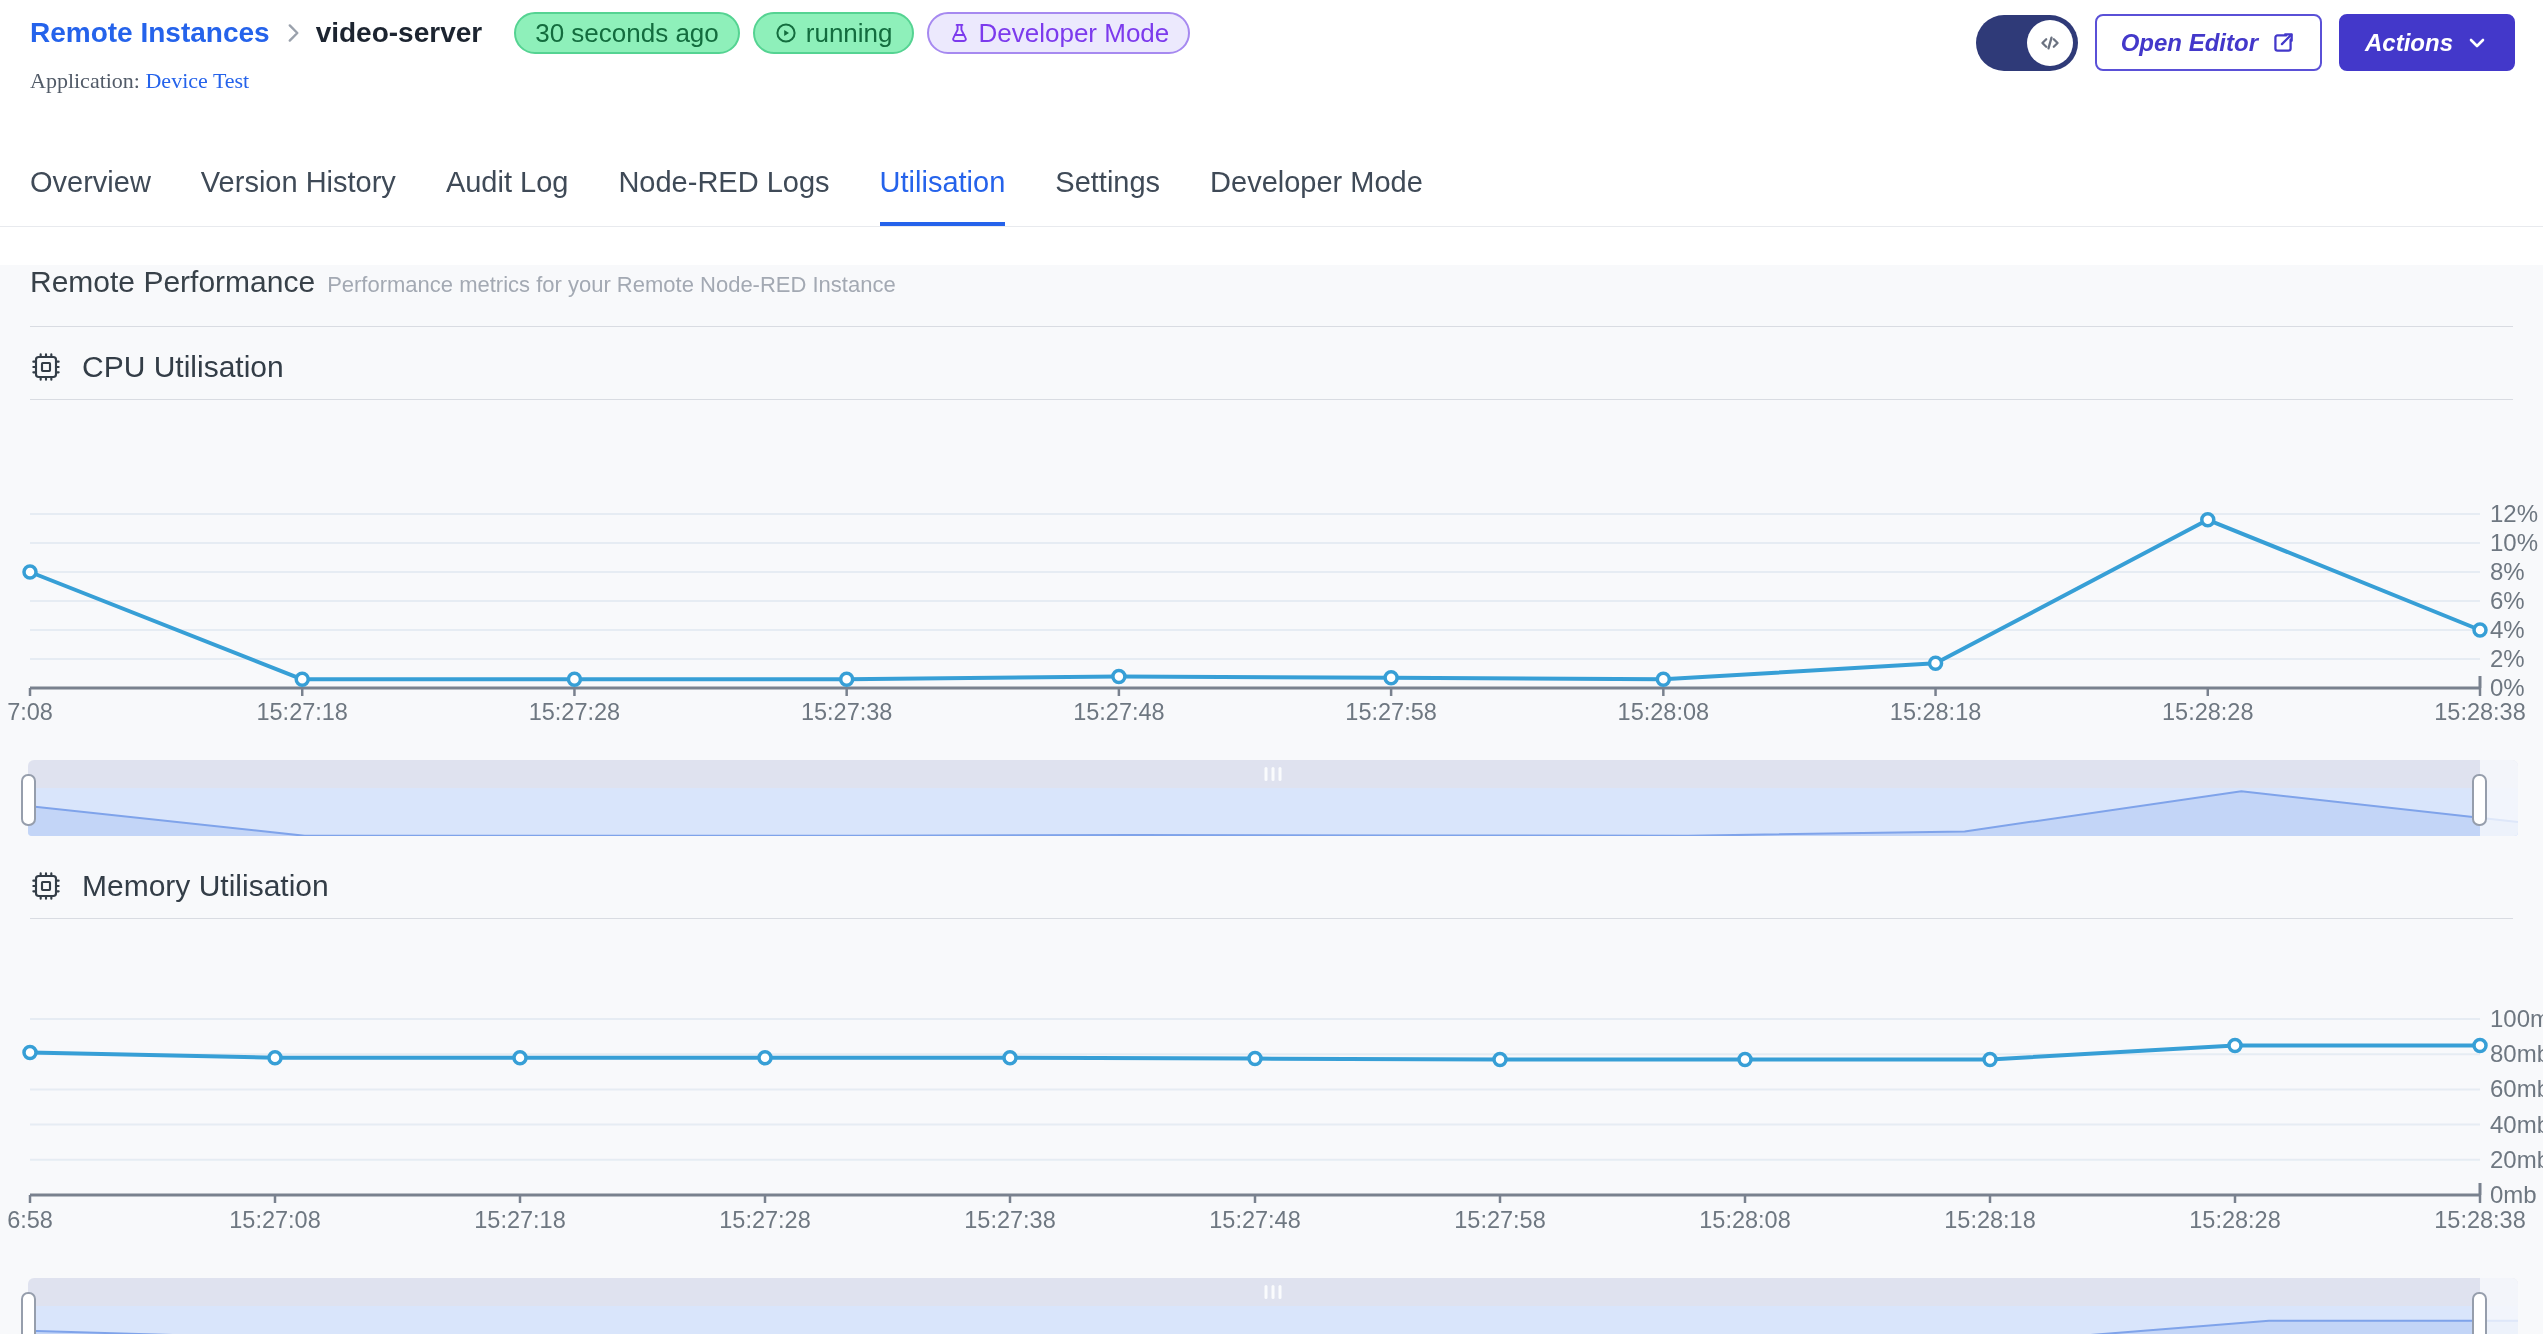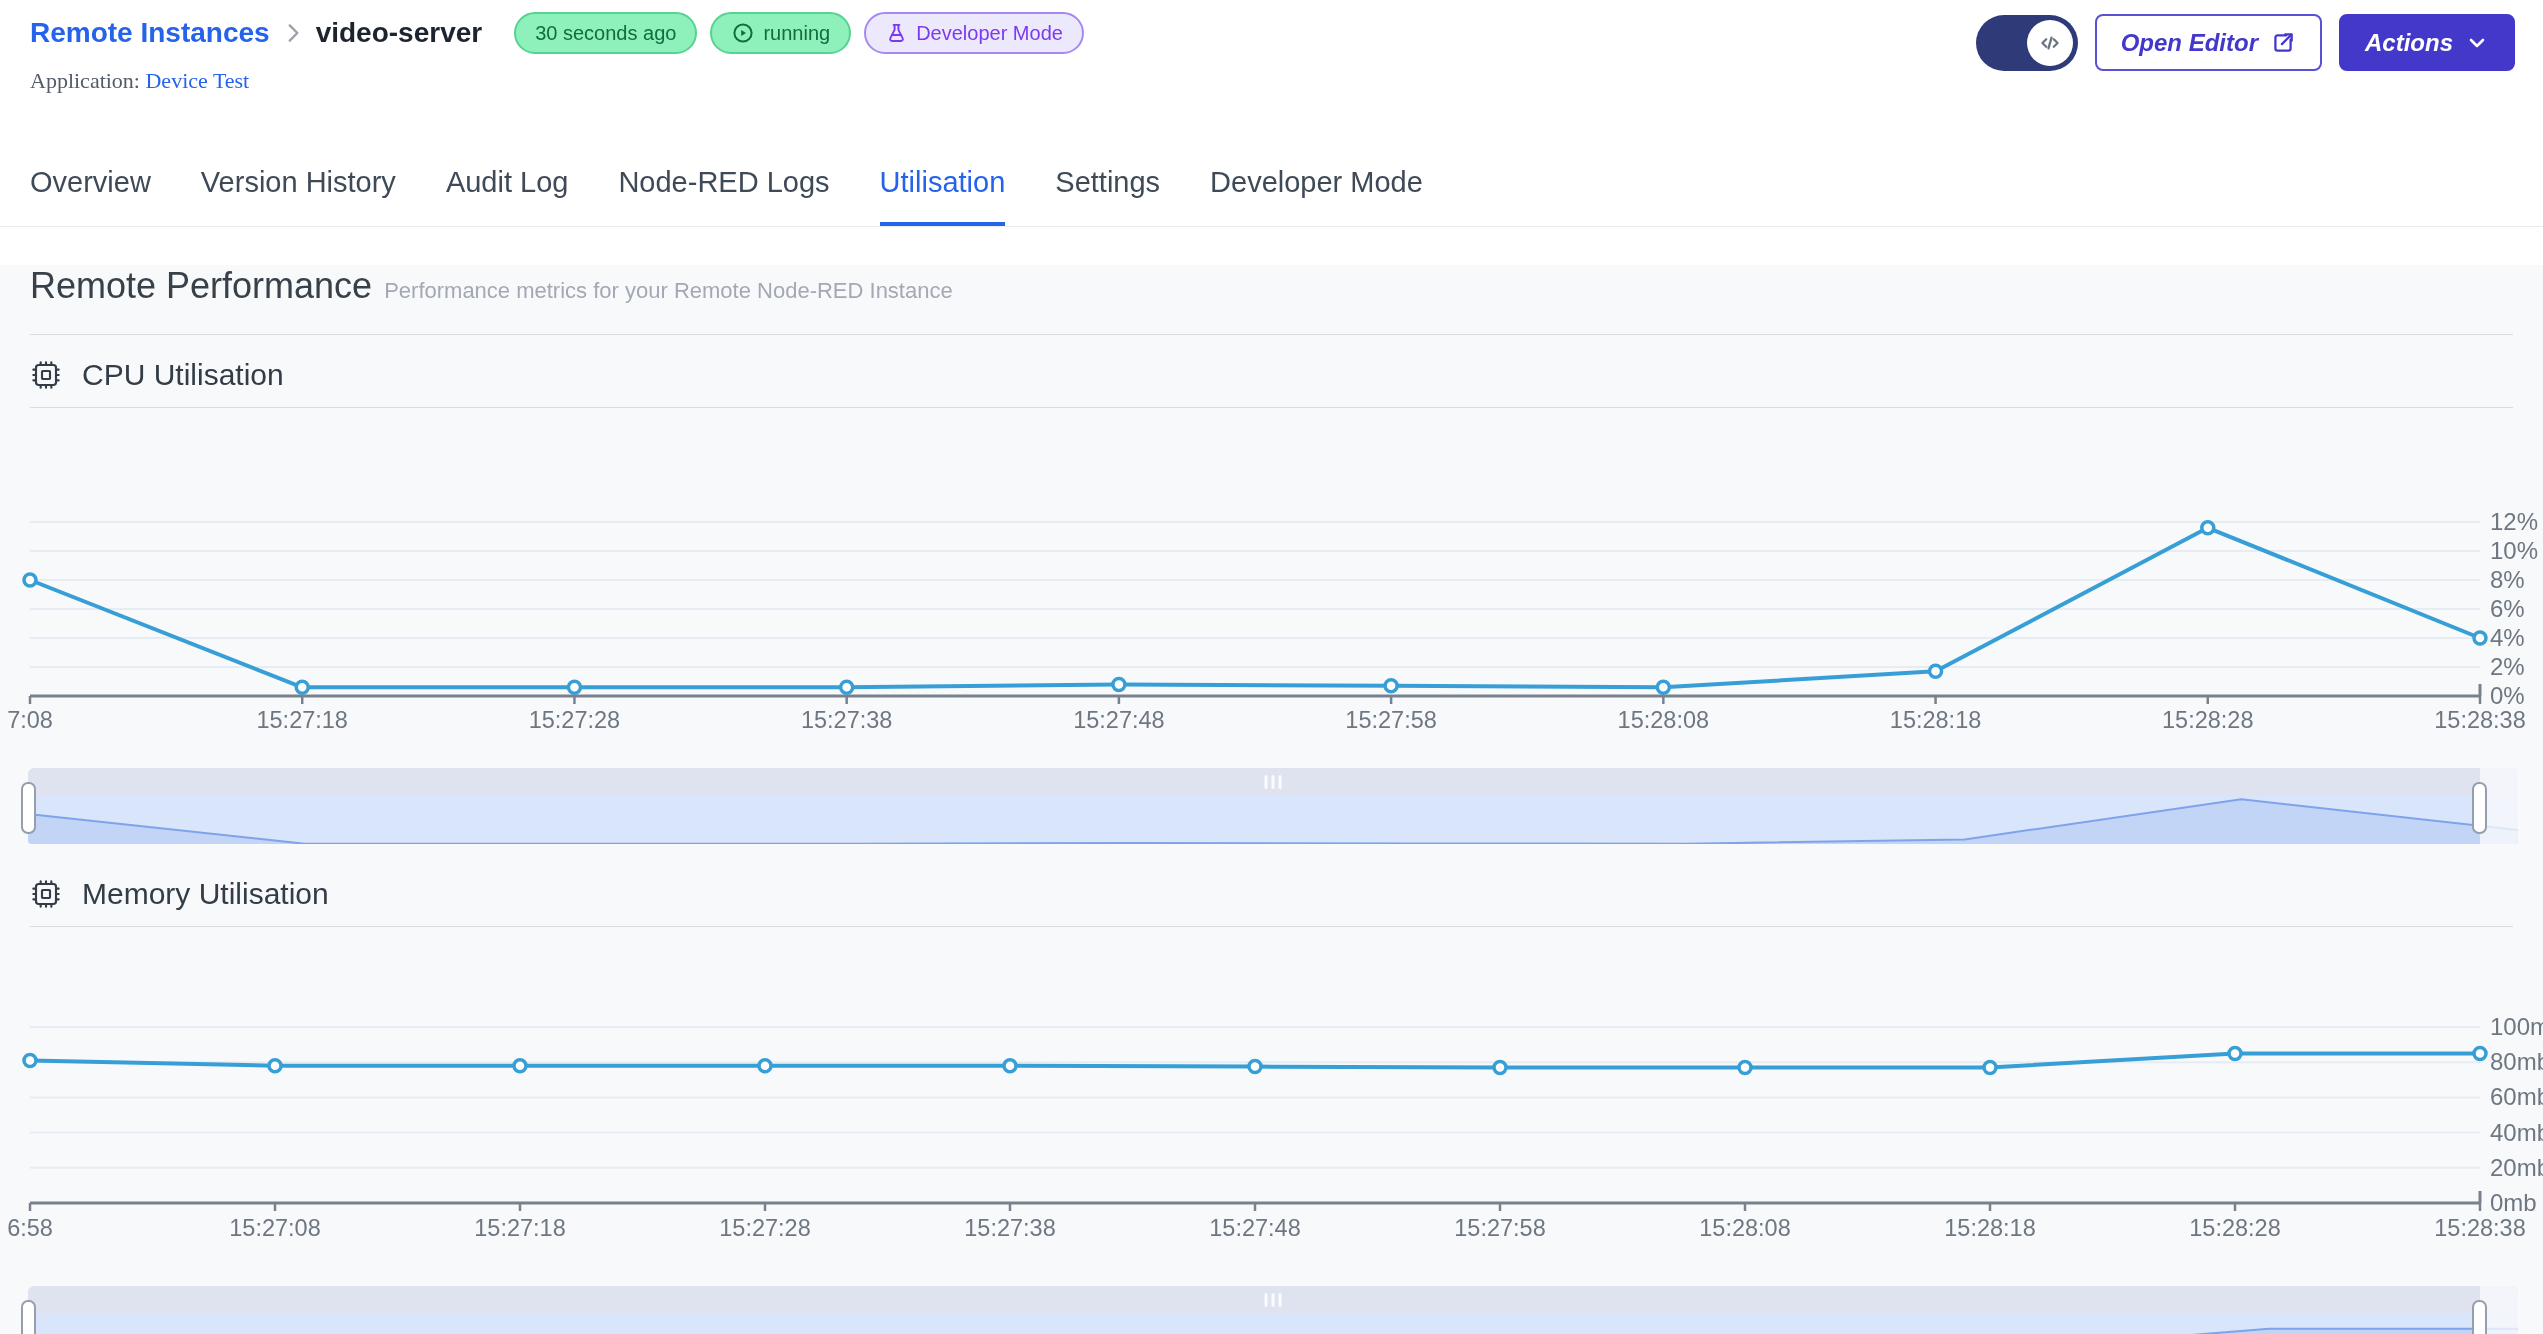--- a/index.html
+++ b/index.html
@@ -6,42 +6,42 @@
   html,body { width: 2543px; height: 1334px; overflow: hidden; }
   body { font-family: "Liberation Sans", sans-serif; background: #ffffff; color: #333d47; }
 
   
   .topbar { display: flex; justify-content: space-between; align-items: flex-start; padding: 12px 28px 0 30px; background: #fff; }
   .crumb-row { display: flex; align-items: center; gap: 10px; }
   .crumb-root { color: #2563eb; font-size: 28px; font-weight: 700; cursor: pointer; }
   .crumb-sep { display: flex; align-items: center; color: #9aa1ac; }
   .instance-name { color: #1c2430; font-size: 28px; font-weight: 700; }
   .badges { display: flex; align-items: center; gap: 13px; margin-left: 22px; }
-  .badge { display: inline-flex; align-items: center; gap: 8px; height: 42px; padding: 0 19px; border-radius: 22px; font-size: 20px; font-weight: 500; white-space: nowrap; }
+  .badge { display: inline-flex; align-items: center; gap: 8px; height: 42px; padding: 0 19px; border-radius: 22px; font-size: 26px; font-weight: 500; white-space: nowrap; }
   .badge.green { background: #8ef0ba; border: 2px solid #55d392; color: #136c3e; }
   .badge.purple { background: #ece9fd; border: 2px solid #a689f0; color: #7c3aed; }
   .app-row { margin-top: 14px; font-size: 22px; color: #525b68; font-family: Liberation Serif, serif; }
   .app-link { color: #2563eb; cursor: pointer; }
 
   .topbar-right { display: flex; align-items: center; gap: 17px; padding-top: 2px; }
   .dev-toggle { position: relative; width: 102px; height: 56px; border-radius: 28px; background: #2f3a78; cursor: pointer; }
   .dev-toggle .knob { position: absolute; right: 5px; top: 5px; width: 46px; height: 46px; border-radius: 50%; background: #fff; display: flex; align-items: center; justify-content: center; color: #6b7280; }
   .btn { display: inline-flex; align-items: center; gap: 12px; height: 57px; padding: 0 24px; border-radius: 8px; font-size: 24px; font-weight: 700; cursor: pointer; font-style: italic; }
   .btn.outline { background: #fff; border: 2px solid #5a50d7; color: #4338ca; }
   .btn.solid { background: #4338ca; border: 2px solid #4338ca; color: #fff; }
 
   
   .tabs { display: flex; gap: 50px; padding: 26px 30px 0 30px; background: #fff; border-bottom: 1px solid #e8eaee; }
   .tab { font-size: 29px; color: #3f4a57; padding-bottom: 23px; border-bottom: 4px solid transparent; cursor: pointer; white-space: nowrap; margin-top: 46px; }
   .tab.active { color: #2563eb; border-bottom-color: #2563eb; }
 
   
   main { background: #f8f9fb; height: 100%; }
   .page-head { margin: 38px 30px 0 30px; display: flex; align-items: baseline; gap: 12px; }
-  .page-title { font-size: 36px; font-weight: 500; color: #384149; }
+  .page-title { font-size: 30px; font-weight: 500; color: #384149; }
   .page-subtitle { font-size: 22px; color: #a3a9b3; }
   hr.divider { border: none; border-top: 1px solid #d9dce2; margin: 27px 30px 0 30px; }
   .section-head { display: flex; align-items: center; gap: 20px; margin: 23px 30px 0 30px; font-size: 30px; color: #333d47; }
   .section-head + hr.divider { margin-top: 15px; }
   .section-icon { display: flex; color: #333d47; }
   .chart-spacer { height: 80px; }
   .chart-spacer.mem { height: 74px; }
   svg.chart { display: block; width: 2543px; }
 
   

